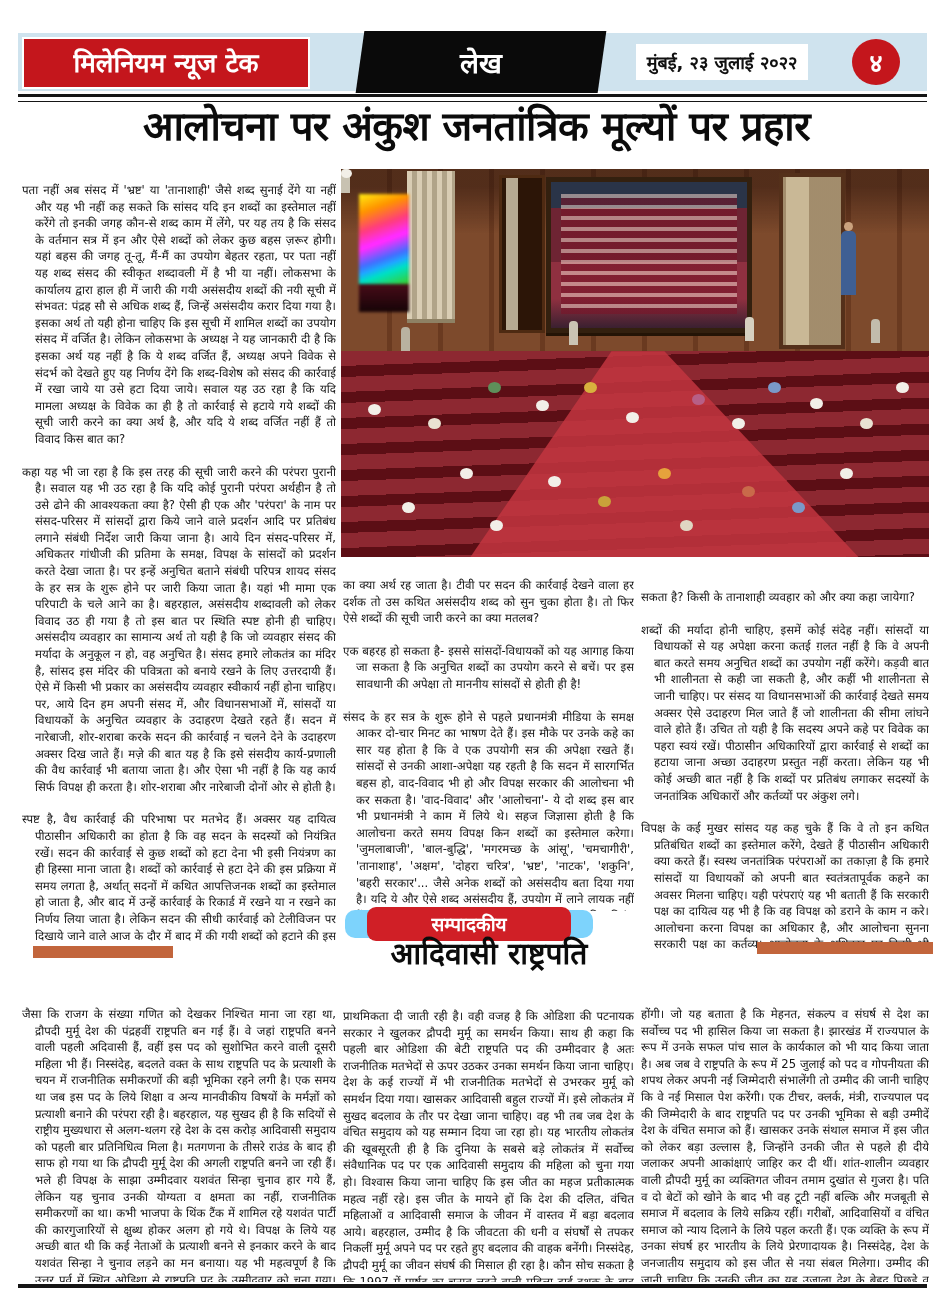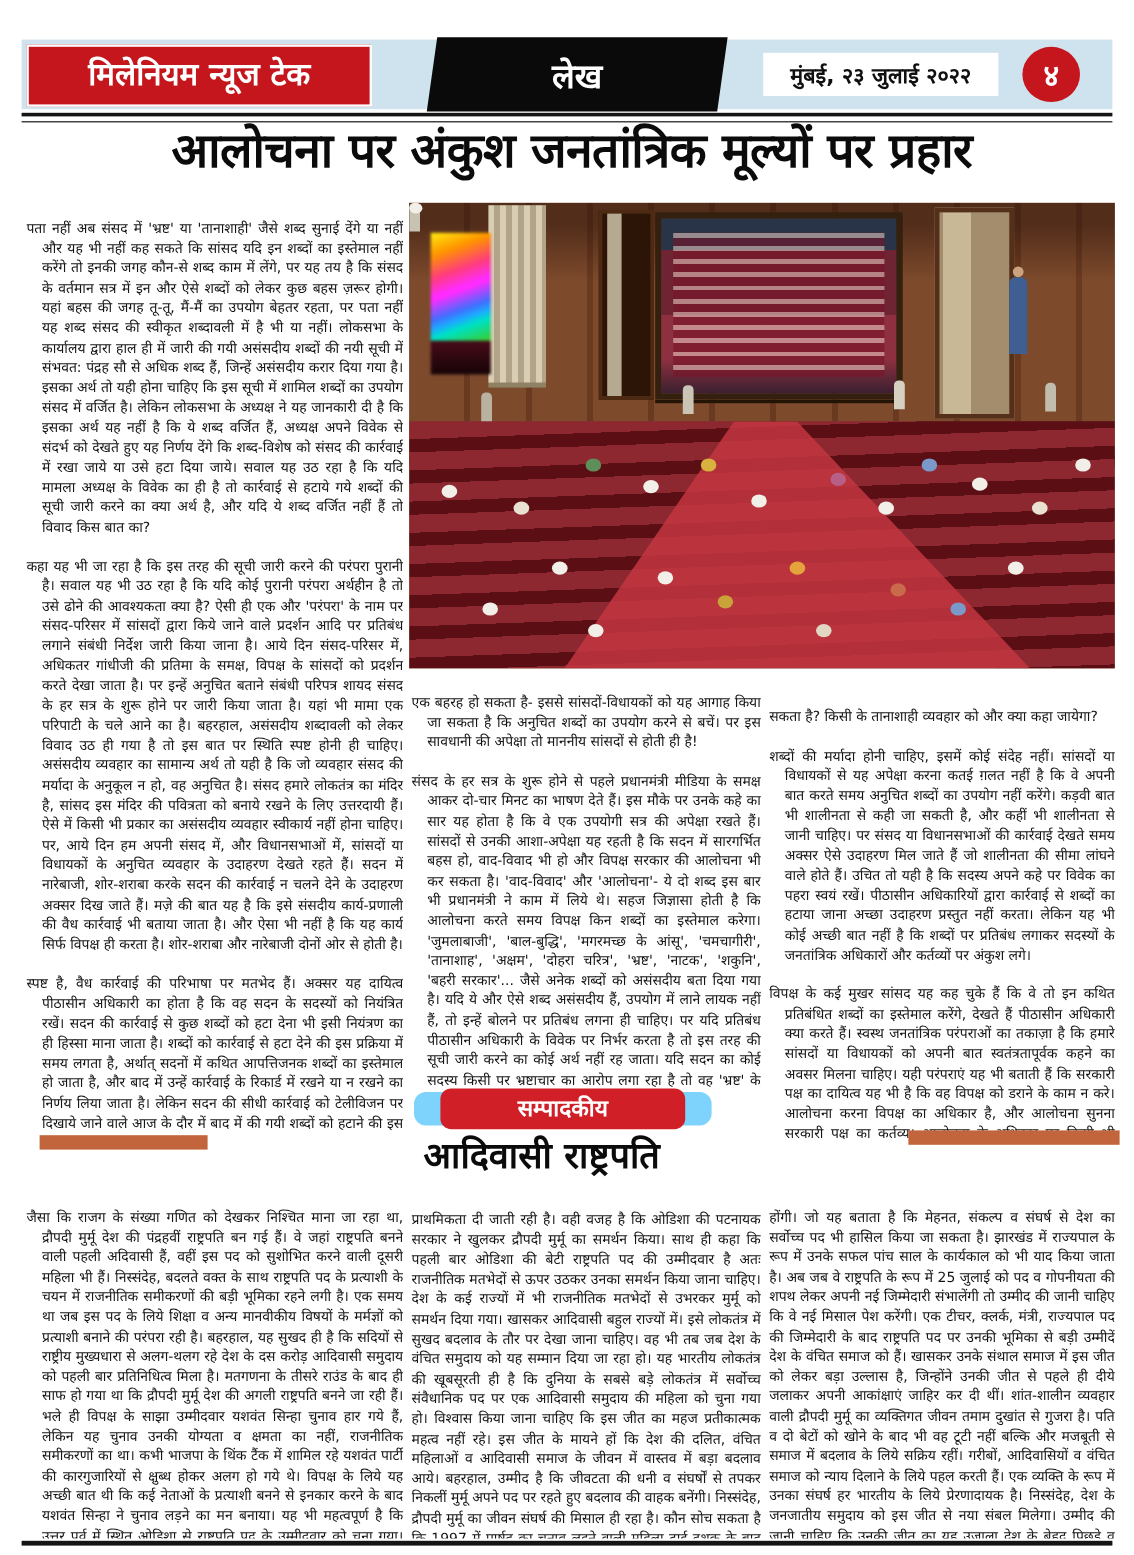--- a/index.html
+++ b/index.html
@@ -6,21 +6,21 @@
   .page{position:relative;width:945px;height:1296px;background:#fff;overflow:hidden;
         font-family:"DejaVu Sans",sans-serif;color:#141414;border-radius:20px;}
   
   .masthead{position:absolute;left:18px;top:33px;width:909px;height:58px;background:#cfe3ee;}
   .brand-box{position:absolute;left:4px;top:4px;width:284px;height:48px;background:#c4161c;
              border:2px solid #ffffff;display:flex;align-items:center;justify-content:center;}
   .brand-box span{color:#fff;font-weight:700;font-size:26px;line-height:1;white-space:nowrap;}
   .section-ribbon{position:absolute;left:342px;top:-2px;width:242px;height:62px;background:#0a0a0a;
                   transform:skewX(-8deg);display:flex;align-items:center;justify-content:center;}
   .section-ribbon span{color:#fff;font-weight:700;font-size:28px;transform:skewX(8deg);}
-  .date-box{position:absolute;left:618px;top:11px;width:196px;height:36px;background:#ffffff;
+  .date-box{position:absolute;left:618px;top:11px;width:172px;height:36px;background:#ffffff;
             display:flex;align-items:center;justify-content:center;}
   .date-box span{font-weight:700;font-size:18px;color:#101010;white-space:nowrap;}
   .page-badge{position:absolute;left:834px;top:6px;width:48px;height:46px;background:#c4161c;
               border-radius:50%;display:flex;align-items:center;justify-content:center;}
   .page-badge span{color:#fff;font-weight:700;font-size:25px;}
   .double-rule{position:absolute;left:18px;top:94px;width:909px;height:4px;
                border-top:3px solid #151515;border-bottom:1px solid #151515;}
   
   .headline{position:absolute;left:40px;top:99px;width:865px;margin:4px;text-align:center;
             font-size:40px;font-weight:700;color:#0b0b0b;line-height:1.15;letter-spacing:-0.5px;}
@@ -80,21 +80,21 @@
       62px 334px 0 1px #f2efe8, 500px 300px 0 1px #f2efe8, 340px 352px 0 1px #e0d6c2,
       150px 352px 0 1px #f2efe8;}
   .mp-standing{position:absolute;left:0;top:0;width:9px;height:24px;border-radius:4px 4px 0 0;background:#c8c2b2;
     box-shadow:60px 158px 0 #b9b2a0, 228px 152px 0 #cac4b4, 404px 148px 0 #d6d0c0, 530px 150px 0 #c2bcac;}
   
   .edit-pill{position:absolute;left:345px;top:910px;width:248px;height:28px;background:#7dd3fc;
              border-radius:10px;}
   .edit-pill .red{position:absolute;left:22px;right:22px;top:-3px;bottom:-3px;background:#d01f26;
              border-radius:9px;display:flex;align-items:center;justify-content:center;}
   .edit-pill .red span{color:#fff;font-weight:700;font-size:19px;line-height:1;}
-  .edit-headline{position:absolute;left:343px;top:936px;width:292px;margin:10px;text-align:left;
+  .edit-headline{position:absolute;left:343px;top:936px;width:292px;margin:0;text-align:center;
                  font-size:30px;font-weight:700;color:#0b0b0b;line-height:1.2;}
   .sep-bar{position:absolute;height:12px;background:#c2653c;}
   .sep-bar.left{left:33px;top:946px;width:140px;}
   .sep-bar.right{left:757px;top:942px;width:176px;}
   .ed-left{left:22px;top:990px;width:314px;height:292px;}
   .ed-mid{left:343px;top:992px;width:291px;height:290px;}
   .ed-right{left:641px;top:990px;width:288px;height:292px;}
   .bottom-rule{position:absolute;left:18px;top:1284px;width:909px;height:4px;background:#151515;}
 </style>
 </head>
@@ -137,20 +137,21 @@
     <div class="doorway-right"></div>
     <div class="security-guard"></div>
     <div class="wall-ledge"></div>
     <div class="bench-zone"></div>
     <div class="carpet-aisle"></div>
     <div class="mp-standing"></div>
     <div class="mp-dots"></div>
   </figure>
 
   <div class="col col-mid">
+    <p class="cont">का क्या अर्थ रह जाता है। टीवी पर सदन की कार्रवाई देखने वाला हर दर्शक तो उस कथित असंसदीय शब्द को सुन चुका होता है। तो फिर ऐसे शब्दों की सूची जारी करने का क्या मतलब?</p>
     <p>एक बहरह हो सकता है- इससे सांसदों-विधायकों को यह आगाह किया जा सकता है कि अनुचित शब्दों का उपयोग करने से बचें। पर इस सावधानी की अपेक्षा तो माननीय सांसदों से होती ही है!</p>
     <p>संसद के हर सत्र के शुरू होने से पहले प्रधानमंत्री मीडिया के समक्ष आकर दो-चार मिनट का भाषण देते हैं। इस मौके पर उनके कहे का सार यह होता है कि वे एक उपयोगी सत्र की अपेक्षा रखते हैं। सांसदों से उनकी आशा-अपेक्षा यह रहती है कि सदन में सारगर्भित बहस हो, वाद-विवाद भी हो और विपक्ष सरकार की आलोचना भी कर सकता है। 'वाद-विवाद' और 'आलोचना'- ये दो शब्द इस बार भी प्रधानमंत्री ने काम में लिये थे। सहज जिज्ञासा होती है कि आलोचना करते समय विपक्ष किन शब्दों का इस्तेमाल करेगा। 'जुमलाबाजी', 'बाल-बुद्धि', 'मगरमच्छ के आंसू', 'चमचागीरी', 'तानाशाह', 'अक्षम', 'दोहरा चरित्र', 'भ्रष्ट', 'नाटक', 'शकुनि', 'बहरी सरकार'... जैसे अनेक शब्दों को असंसदीय बता दिया गया है। यदि ये और ऐसे शब्द असंसदीय हैं, उपयोग में लाने लायक नहीं हैं, तो इन्हें बोलने पर प्रतिबंध लगना ही चाहिए। पर यदि प्रतिबंध पीठासीन अधिकारी के विवेक पर निर्भर करता है तो इस तरह की सूची जारी करने का कोई अर्थ नहीं रह जाता। यदि सदन का कोई सदस्य किसी पर भ्रष्टाचार का आरोप लगा रहा है तो वह 'भ्रष्ट' के अलावा और क्या शब्द काम में ले</p>
   </div>
 
   <div class="col col-right">
     <p class="cont">सकता है? किसी के तानाशाही व्यवहार को और क्या कहा जायेगा?</p>
     <p>शब्दों की मर्यादा होनी चाहिए, इसमें कोई संदेह नहीं। सांसदों या विधायकों से यह अपेक्षा करना कतई ग़लत नहीं है कि वे अपनी बात करते समय अनुचित शब्दों का उपयोग नहीं करेंगे। कड़वी बात भी शालीनता से कही जा सकती है, और कहीं भी शालीनता से जानी चाहिए। पर संसद या विधानसभाओं की कार्रवाई देखते समय अक्सर ऐसे उदाहरण मिल जाते हैं जो शालीनता की सीमा लांघने वाले होते हैं। उचित तो यही है कि सदस्य अपने कहे पर विवेक का पहरा स्वयं रखें। पीठासीन अधिकारियों द्वारा कार्रवाई से शब्दों का हटाया जाना अच्छा उदाहरण प्रस्तुत नहीं करता। लेकिन यह भी कोई अच्छी बात नहीं है कि शब्दों पर प्रतिबंध लगाकर सदस्यों के जनतांत्रिक अधिकारों और कर्तव्यों पर अंकुश लगे।</p>
     <p>विपक्ष के कई मुखर सांसद यह कह चुके हैं कि वे तो इन कथित प्रतिबंधित शब्दों का इस्तेमाल करेंगे, देखते हैं पीठासीन अधिकारी क्या करते हैं। स्वस्थ जनतांत्रिक परंपराओं का तकाज़ा है कि हमारे सांसदों या विधायकों को अपनी बात स्वतंत्रतापूर्वक कहने का अवसर मिलना चाहिए। यही परंपराएं यह भी बताती हैं कि सरकारी पक्ष का दायित्व यह भी है कि वह विपक्ष को डराने के काम न करे। आलोचना करना विपक्ष का अधिकार है, और आलोचना सुनना सरकारी पक्ष का कर्तव्य। आलोचना के अधिकार पर किसी भी प्रकार का अंकुश जनतांत्रिक मूल्यों पर प्रहार ही माना जायेगा। कथित असंसदीय शब्दों के बजाय सदन में अनुचित व्यवहार से बचना ज़रूरी है और यह बात दोनों पक्षों पर लागू होती है।</p>
   </div>
 

